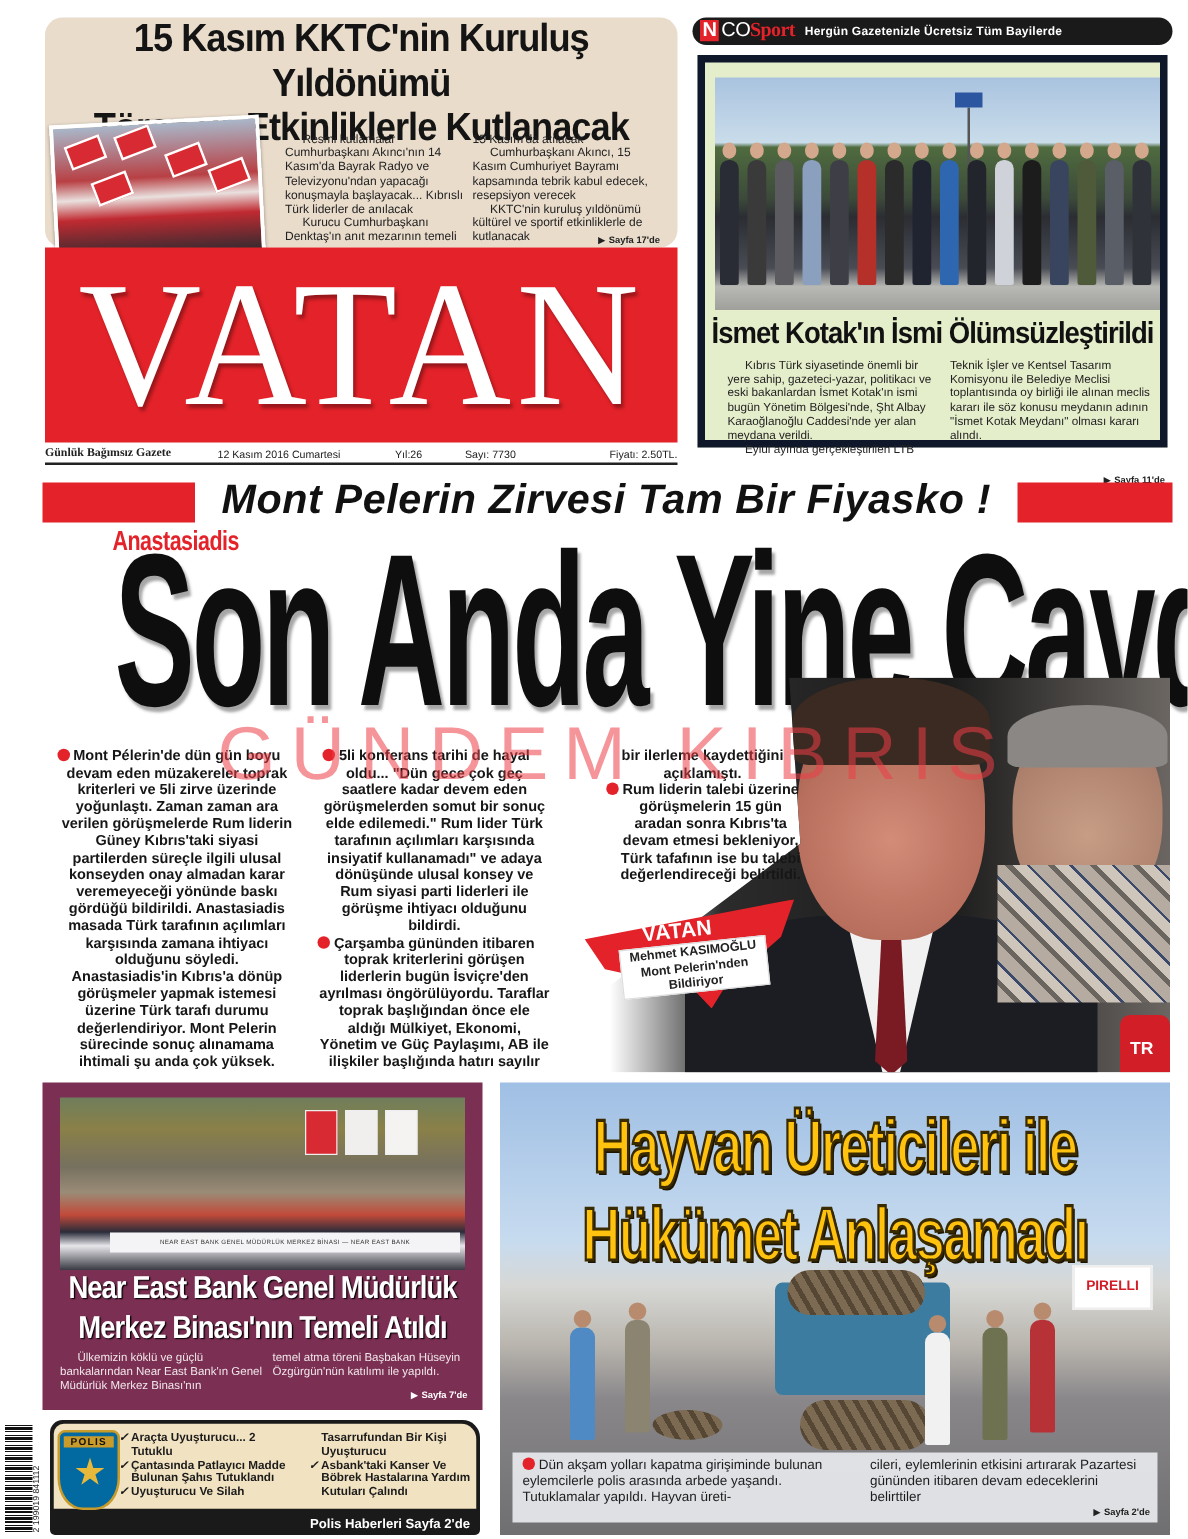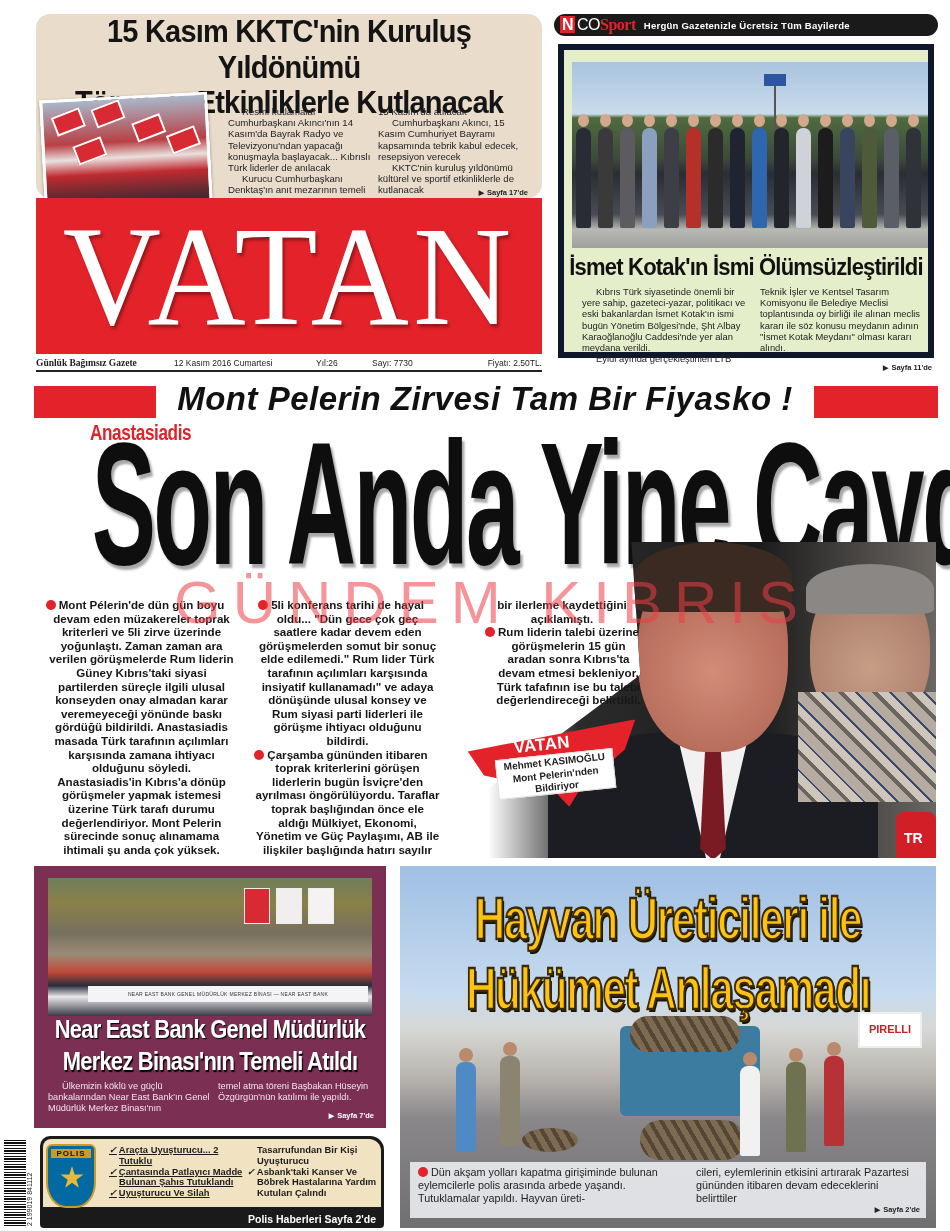--- a/index.html
+++ b/index.html
@@ -152,21 +152,21 @@
   
   .barcode { position: absolute; left: 4px; top: 1140px; width: 22px; height: 86px;
     background: repeating-linear-gradient(180deg, #111 0 1px, #fff 1px 2px, #111 2px 4px, #fff 4px 5px, #111 5px 6px, #fff 6px 8px); }
   .barcode-num { position: absolute; left: 26px; top: 1140px; width: 12px; height: 86px; font-size: 7px; writing-mode: vertical-rl; transform: rotate(180deg); color: #222; }
   .police-box { position: absolute; left: 40px; top: 1136px; width: 344px; height: 92px; background: #1a1a1a; border-radius: 10px 14px 4px 4px; }
   .police-inner { position: absolute; left: 3px; top: 3px; width: 338px; height: 68px; background: #f1e2c1; border-radius: 8px 12px 0 0; }
   .police-badge { position: absolute; left: 6px; top: 8px; width: 50px; height: 64px; background: #0369a1; border: 2px solid #c99b2a; border-radius: 6px 6px 40% 40%; }
   .police-badge-label { position: absolute; left: 3px; top: 3px; width: 40px; background: #c99b2a; color: #111; font-weight: bold; font-size: 8px; text-align: center; letter-spacing: 1px; }
   .police-badge-star { position: absolute; left: 12px; top: 20px; width: 24px; height: 24px; background: #e6b93a; clip-path: polygon(50% 0, 61% 35%, 98% 35%, 68% 57%, 79% 91%, 50% 70%, 21% 91%, 32% 57%, 2% 35%, 39% 35%); }
   .police-list { position: absolute; top: 6px; font-weight: bold; font-size: 9.4px; line-height: 10.8px; color: #1c1c1c; }
-  .police-list.c1 { left: 66px; width: 140px; text-decoration: underline; }
+  .police-list.c1 { left: 52px; width: 140px; }
   .police-list.c2 { left: 204px; width: 134px; }
   .police-list .chk { font-style: italic; margin-right: 2px; }
   .police-list .cont { padding-left: 10px; }
   .police-footer { position: absolute; right: 8px; bottom: 3px; color: #fff; font-weight: bold; font-size: 10.5px; }
 
   
   .hayvan-photo {
     position: absolute; left: 400px; top: 866px; width: 536px; height: 362px; overflow: hidden;
     background: linear-gradient(180deg, #9fbfe4 0%, #c7dbef 35%, #d7d8d5 45%, #b9b5ae 58%, #89878a 70%, #6f6e70 100%);
   }
@@ -283,21 +283,21 @@
         <div class="head"></div>
       </div>
   </div>
   <h3 class="kotak-title">İsmet Kotak'ın İsmi Ölümsüzleştirildi</h3>
   <div class="kotak-col c1">
     <p class="indent">Kıbrıs Türk siyasetinde önemli bir yere sahip, gazeteci-yazar, politikacı ve eski bakanlardan İsmet Kotak'ın ismi bugün Yönetim Bölgesi'nde, Şht Albay Karaoğlanoğlu Caddesi'nde yer alan meydana verildi.</p>
     <p class="indent">Eylül ayında gerçekleştirilen LTB</p>
   </div>
   <div class="kotak-col c2">
     <p>Teknik İşler ve Kentsel Tasarım Komisyonu ile Belediye Meclisi toplantısında oy birliği ile alınan meclis kararı ile söz konusu meydanın adının "İsmet Kotak Meydanı" olması kararı alındı.</p>
-    <p style="text-align:right;margin-top:8px"><span class="sayfa">Sayfa 11'de</span></p>
+    <p style="text-align:right;margin-top:24px"><span class="sayfa">Sayfa 11'de</span></p>
   </div>
 </section>
 
 <div class="subhead-bar left"></div>
 <div class="subhead-bar right"></div>
 <h2 class="subhead">Mont Pelerin Zirvesi Tam Bir Fiyasko !</h2>
 <h1 class="headline">Son Anda Yine Caydı</h1>
 <span class="kicker">Anastasiadis</span>
 
 <div class="leaders-photo">

